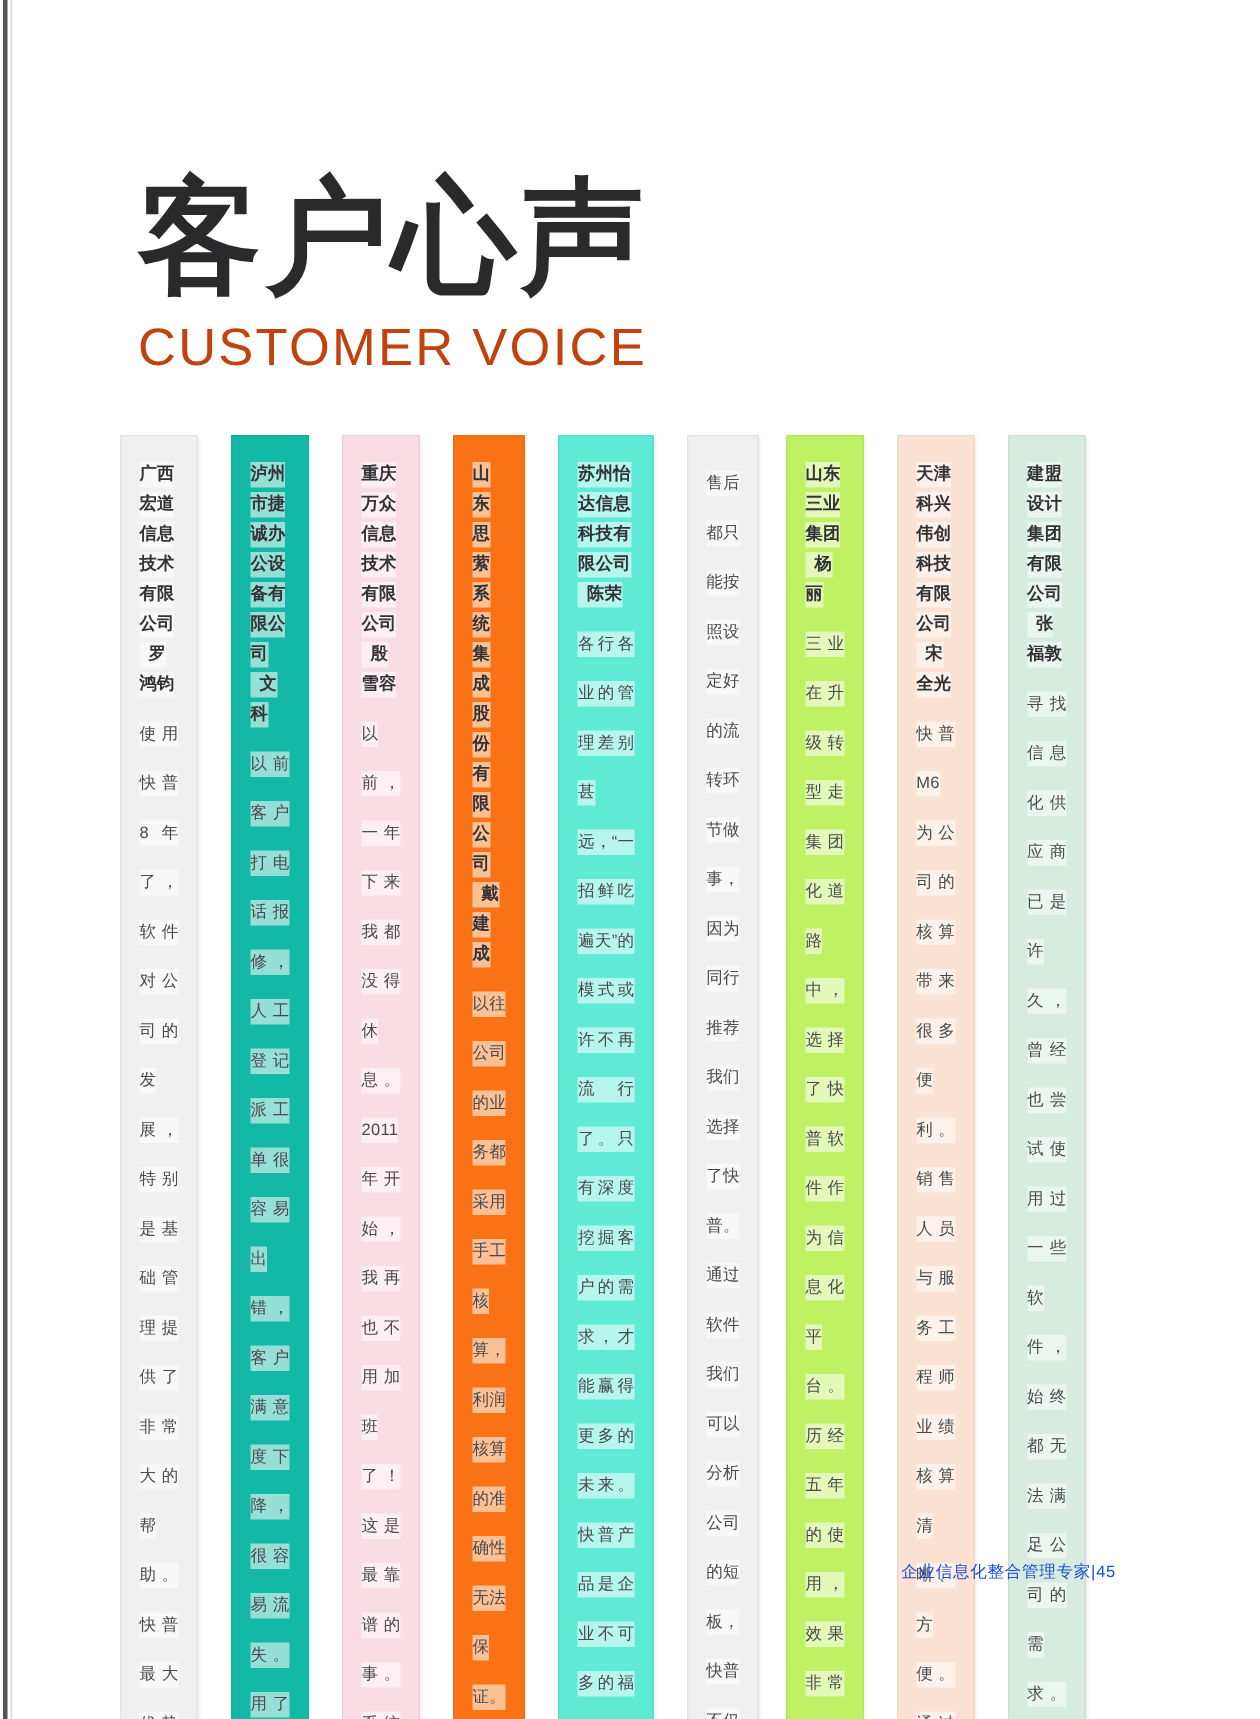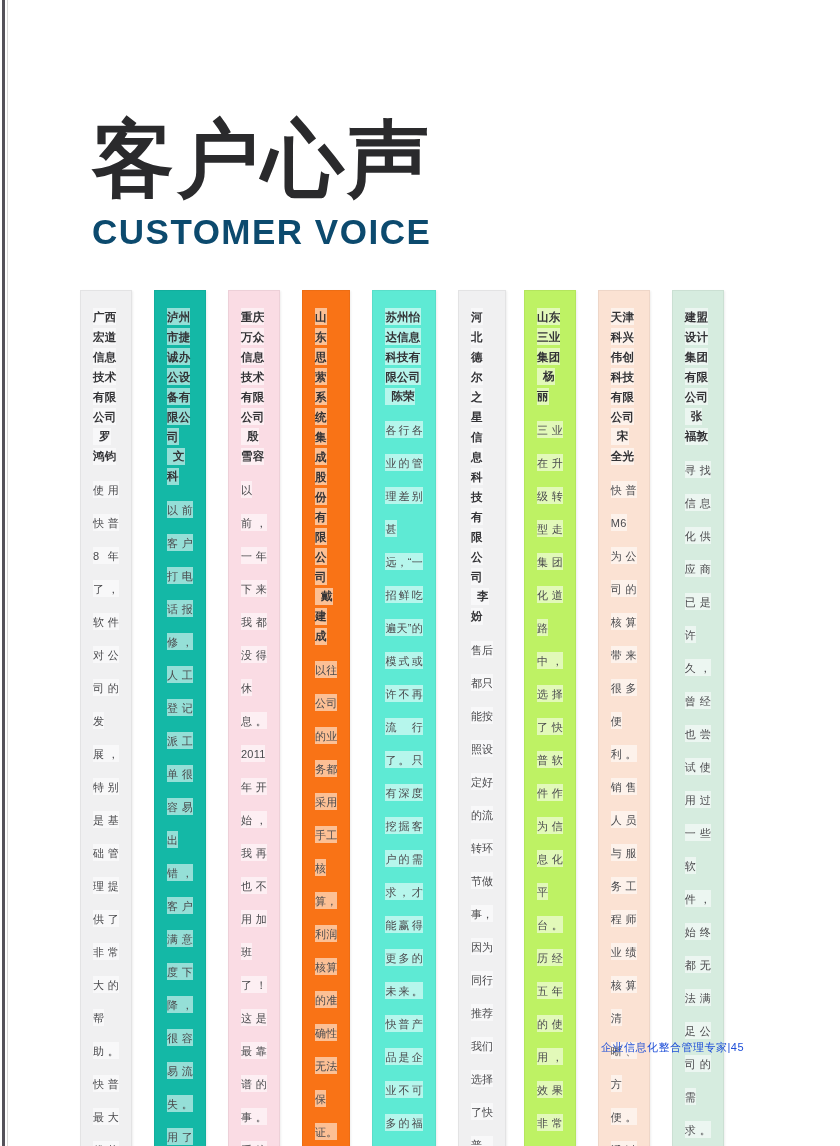--- a/index.html
+++ b/index.html
@@ -21,21 +21,21 @@
   }
   .header { position: absolute; left: 76px; top: 112px; margin-left: 16px; }
   .title-cn {
     font-size: 82px; font-weight: 900; color: #2a2a2c;
     letter-spacing: 3px; line-height: 1.15;
     font-family: "Liberation Sans", "DejaVu Sans", sans-serif;
     transform: scaleY(1.02);
   }
   .title-en {
     margin-top: 6px;
-    font-size: 35px; font-weight: 700; color: #0c4a6e;
+    font-size: 35px; font-weight: 400; color: #c2410c;
     letter-spacing: 1.5px;
   }
   .grid {
     position: absolute; left: 80px; top: 290px;
     width: 668px;
     display: flex; flex-direction: row; gap: 22px;
     align-items: flex-start;
   }
   .col { display: flex; flex-direction: row; gap: 22px; width: 200px; }
   .card {
@@ -99,21 +99,20 @@
     <h3><span class="hl"><span class="company">山东思萦系统集成股份有限公司</span><span class="person">戴建成</span></span></h3>
     <p><span class="hl">以往公司的业务都采用手工核算，利润核算的准确性无法保证。使用快普软件，让公司实现了精细化管理。不仅工作效率提高了，部门之间沟通也变得方便省事。最重要的一点是，快普系统记录了每一笔业务的流转和审批过程，并且数据清晰直观，每一笔业务都有迹可查。这对于公司做管理分析，以及内部追溯帮助非常的大。</span></p>
   </div>
 
   <div class="card" style="background: #5eead4;">
     <h3><span class="hl"><span class="company">苏州怡达信息科技有限公司</span><span class="person">陈荣</span></span></h3>
     <p><span class="hl">各行各业的管理差别甚远，“一招鲜吃遍天”的模式或许不再流行了。只有深度挖掘客户的需求，才能赢得更多的未来。快普产品是企业不可多的福音，只要业务流程设置合理，就可以有效避免有意或无意造成的缺漏。销售、财务、售后都只能按照设定好的流转环节做事，形成了一套很好的风险内控系统。</span></p>
   </div>
 
   <div class="card" style="background: rgb(240, 240, 241);">
-    <h3><span class="hl"><span class="company">河北德尔之星信息科技有限公司</span><span class="person">李妢</span></span></h3>
     <p><span class="hl">售后都只能按照设定好的流转环节做事，因为同行推荐我们选择了快普。通过软件我们可以分析公司的短板，快普不仅是一个工具，它承载着企业的发展，为我们提供管理思路，希望和快普共同学习进步。</span></p>
   </div>
 </div>
   <div class="col">
   <div class="card" style="background: #bef264;">
     <h3><span class="hl"><span class="company">山东三业集团</span><span class="person">杨丽</span></span></h3>
     <p><span class="hl">三业在升级转型走集团化道路中，选择了快普软件作为信息化平台。历经五年的使用，效果非常好。软件技术先进，能做到点对点的实时控制，并且功能强大，能做到360度的数据切割。特别是在企业发展中提出了新的功能需求，快普都能认真对待，深入研究，快速解决问题。</span></p>
   </div>
 
   <div class="card" style="background: rgb(251, 226, 211);">

